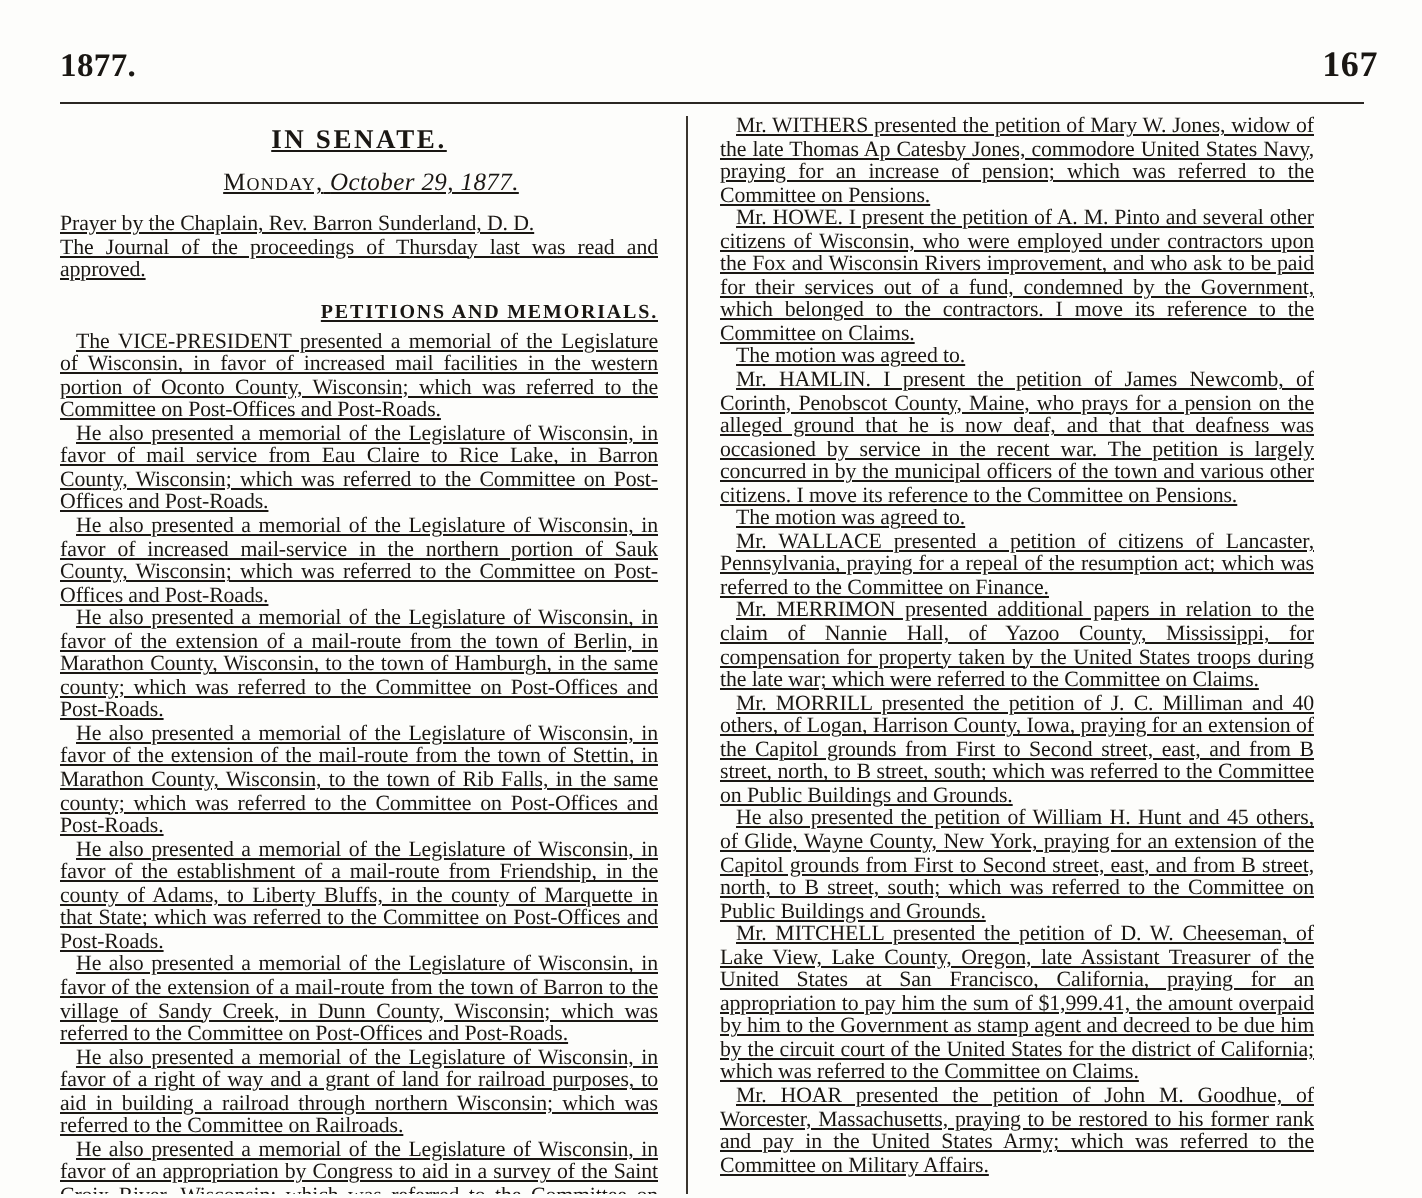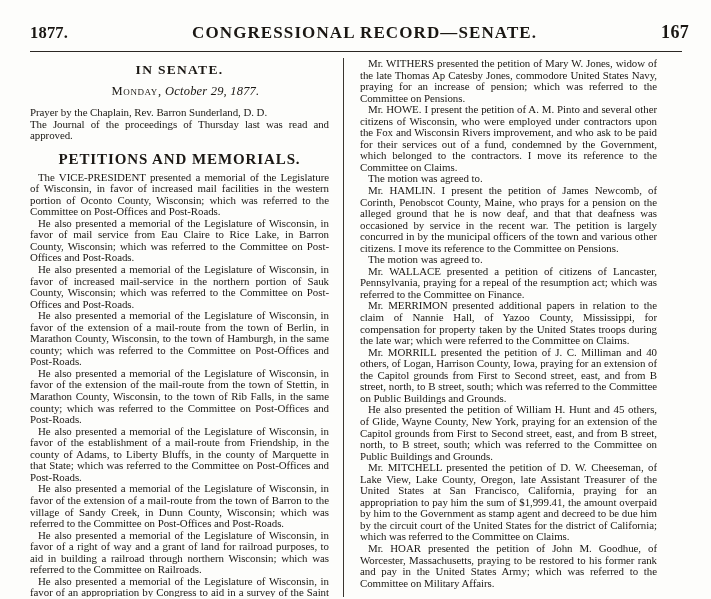--- a/index.html
+++ b/index.html
@@ -68,20 +68,21 @@
     position: relative;
     display: flex;
     padding: 6px 22px 0 30px;
     box-sizing: border-box;
     height: 545px;
   }
   .col {
     width: 311px;
     box-sizing: border-box;
     overflow: hidden;
+    text-decoration: underline;
   }
   .col-left { padding-right: 12px; }
   .col-right { padding-left: 14px; }
   .col-divider {
     width: 1px;
     background: #3a352f;
     margin: 0 2px;
     align-self: stretch;
     flex: 0 0 1px;
   }
@@ -102,23 +103,23 @@
   }
   .dateline .smallcaps {
     font-variant: small-caps;
     letter-spacing: 0.6px;
     margin-left: 12px;
   }
   .dateline em {
     font-style: italic;
   }
   h2.sub-head {
-    font-size: 15px;
+    font-size: 10px;
     font-weight: 700;
-    text-align: center;
+    text-align: right;
     letter-spacing: 0.9px;
     font-variant: small-caps;
     margin: 9px 0 4px 0;
     text-transform: uppercase;
   }
 
   
   p {
     margin: 0;
     font-size: 10.9px;
@@ -132,21 +133,20 @@
   p.flush  { text-indent: 0; }
 </style>
 </head>
 <body>
 
 <div class="page">
 
   <div class="masthead">
     <div class="masthead-row">
       <span class="mast-year">1877.</span>
-      <span class="mast-title">CONGRESSIONAL RECORD—SENATE.</span>
       <span class="mast-page">167</span>
     </div>
   </div>
   <div class="rule"></div>
 
   <div class="columns">
 
     <div class="col col-left">
 
       <h1 class="section-head">IN SENATE.</h1>

